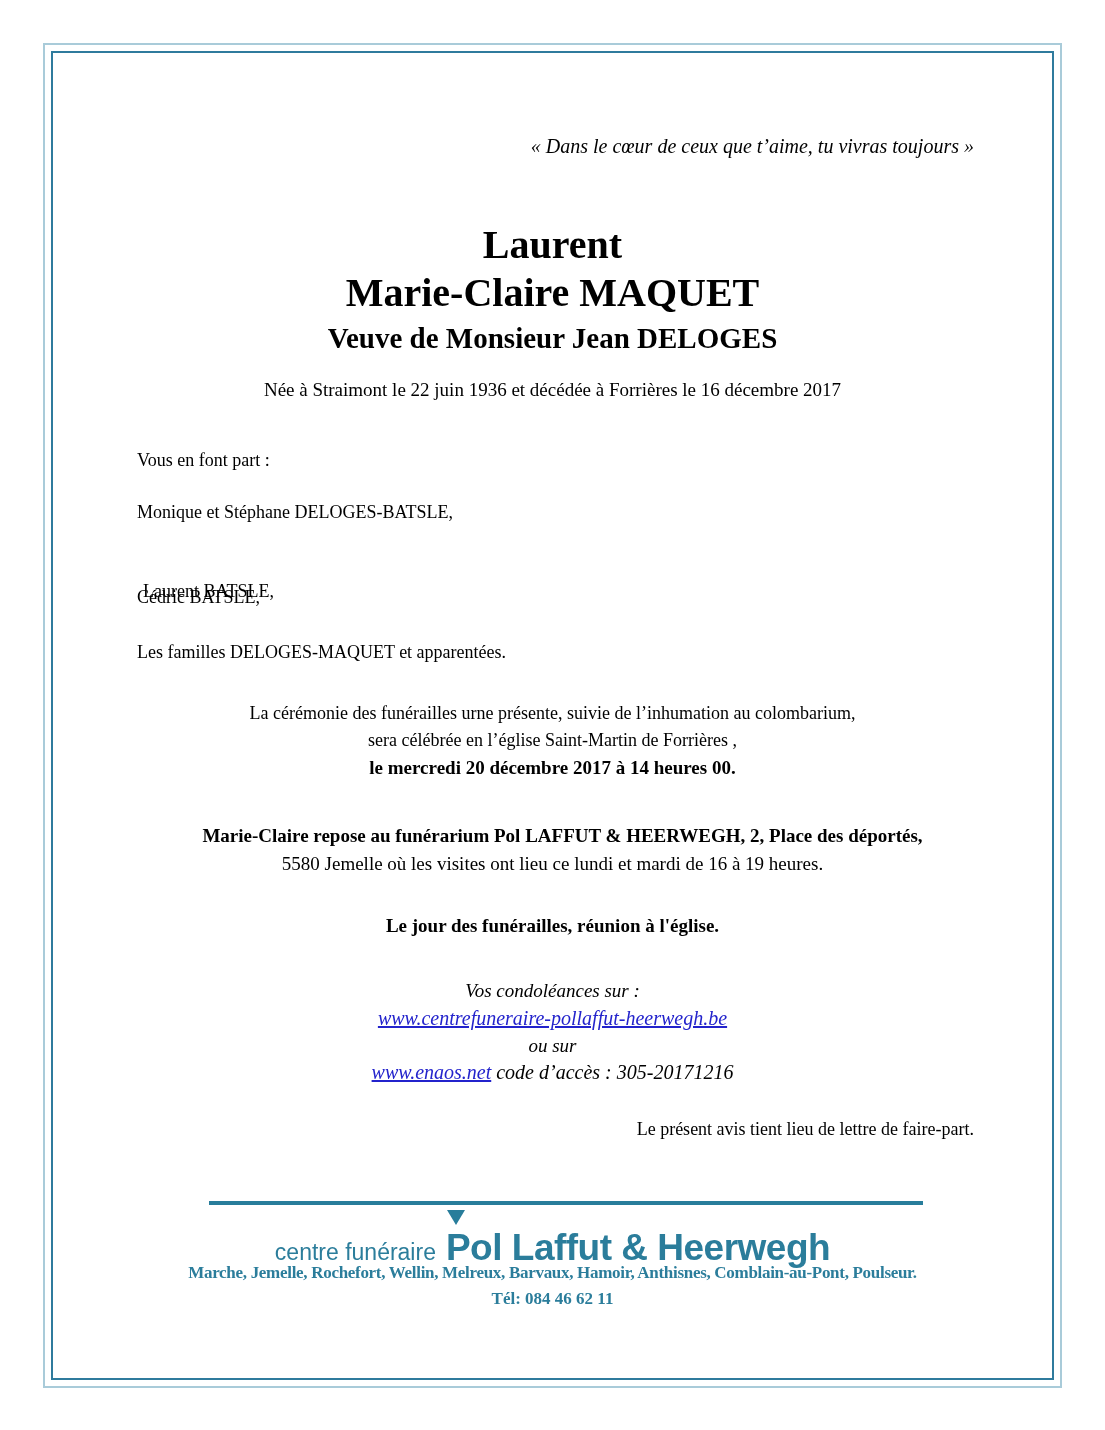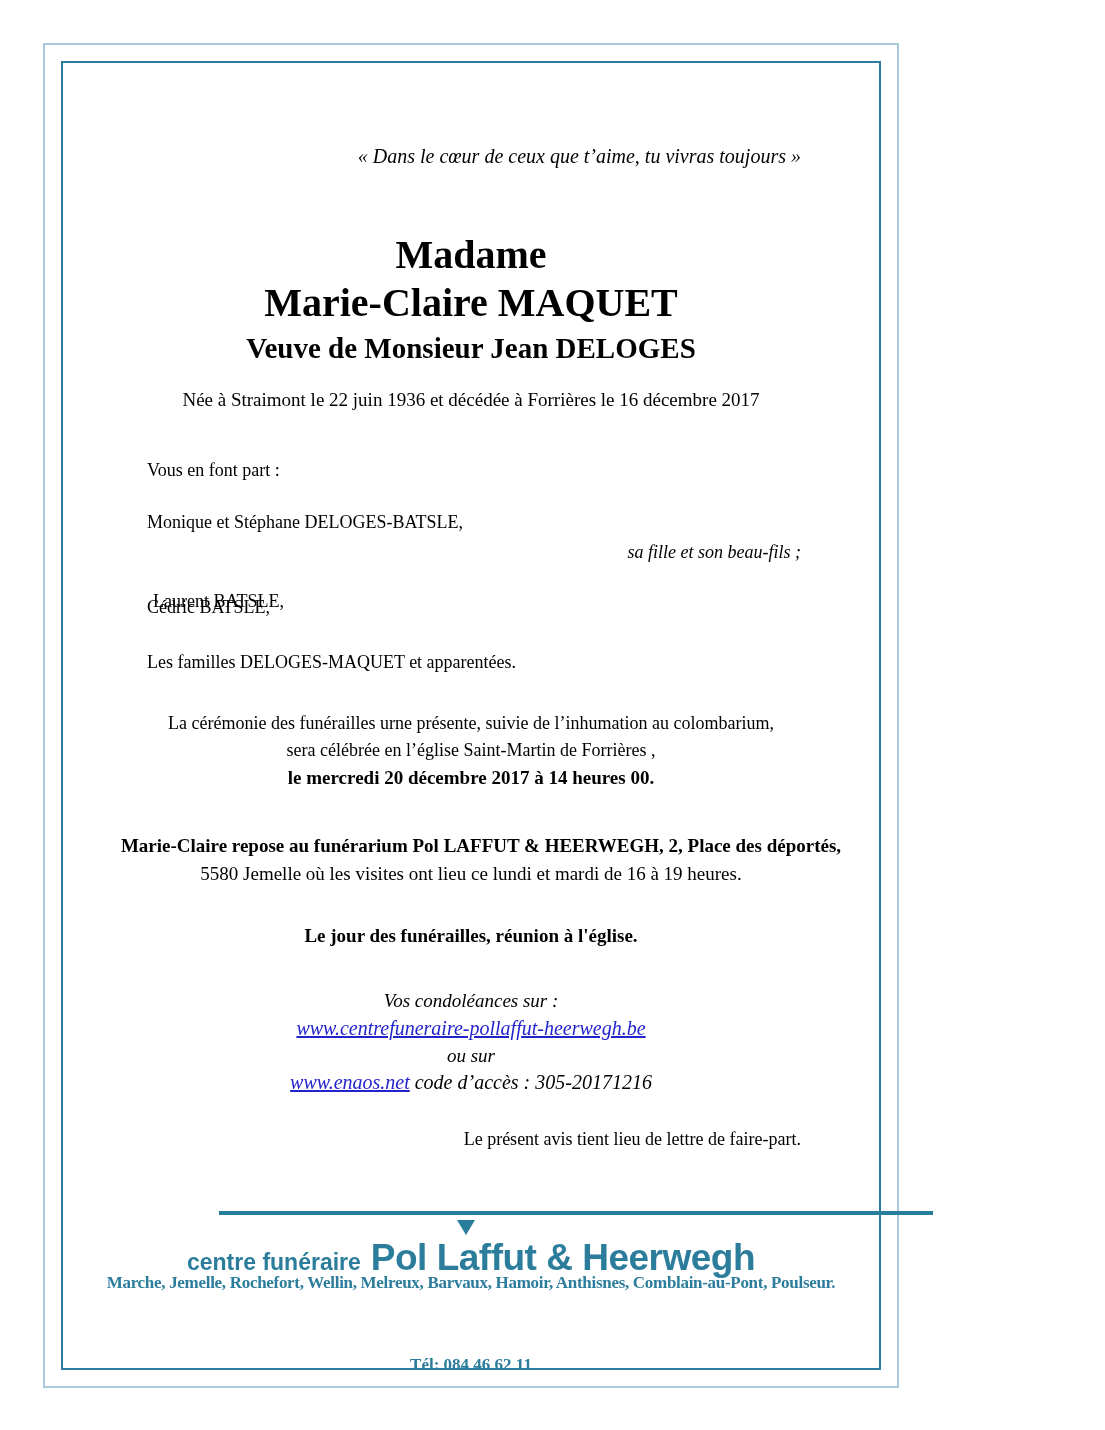--- a/index.html
+++ b/index.html
@@ -5,23 +5,23 @@
   html, body { margin: 0; padding: 0; }
   body {
     width: 1105px; height: 1430px;
     background: #ffffff;
     position: relative;
     font-family: "Liberation Serif", serif;
     color: #000000;
   }
   .sheet {
     position: absolute; left: 43px; top: 43px;
-    width: 856px; height: 1345px;
+    width: 1019px; height: 1345px;
     border: 2px solid #a9cbd9;   
-    padding: 16px;
+    padding: 6px;
     box-sizing: border-box;
   }
   .sheet-inner {
     position: relative;
     width: 100%; height: 100%;
     border: 2px solid #2f7b9d;   
     box-sizing: border-box;
   }
   .abs { position: absolute; left: 84px; right: 78px; margin: 0; }
   .full { left: 0; right: 0; }
@@ -74,51 +74,50 @@
     border-right: 9px solid transparent;
     border-top: 15px solid #287d9b;
   }
   .brand-row {
     position: absolute; top: 1174px; left: 0; right: 0;
     display: flex; justify-content: center; align-items: baseline;
     gap: 10px;
     color: #2b7d9b;
     font-family: "Liberation Sans", sans-serif;
   }
-  .brand-prefix { font-size: 23px; font-weight: bold; }
+  .brand-prefix { font-size: 23px; font-weight: normal; }
   .brand-name   { font-size: 37px; font-weight: bold; letter-spacing: -0.5px; }
   .footer-locations {
     top: 1210px; text-align: center;
     font-size: 17px; font-weight: bold; letter-spacing: -0.3px;
     color: #2b7d9b;
   }
   .footer-phone {
-    top: 1292px; text-align: center;
+    top: 1236px; text-align: center;
     font-size: 17px; font-weight: bold;
     color: #2b7d9b;
   }
 </style>
 </head>
 <body>
 
 <div class="sheet">
   <div class="sheet-inner">
 
     <p class="abs quote">« Dans le cœur de ceux que t’aime, tu vivras toujours »</p>
 
-    <h1 class="abs full center title-line1">Madame</h1>
+    <h1 class="abs full center title-line1">Laurent</h1>
     <h1 class="abs full center title-line2">Marie-Claire MAQUET</h1>
     <h2 class="abs full center subtitle">Veuve de Monsieur Jean DELOGES</h2>
 
     <p class="abs full center life-dates">Née à Straimont le 22 juin 1936 et décédée à Forrières le 16 décembre 2017</p>
 
     <p class="abs body-text intro">Vous en font part :</p>
 
     <p class="abs body-text fam-1">Monique et Stéphane DELOGES-BATSLE,</p>
-    <p class="abs body-text fam-rel-1">sa fille et son beau-fils ;</p>
     <p class="abs body-text fam-2">Laurent BATSLE,</p>
     <p class="abs body-text fam-3">Cédric BATSLE,</p>
     <p class="abs body-text fam-4">Les familles DELOGES-MAQUET et apparentées.</p>
 
     <p class="abs full center cer-1">La cérémonie des funérailles urne présente, suivie de l’inhumation au colombarium,</p>
     <p class="abs full center cer-2">sera célébrée en l’église Saint-Martin de Forrières ,</p>
     <p class="abs full center cer-3">le mercredi 20 décembre 2017 à 14 heures 00.</p>
 
     <p class="abs full center rep-1">Marie-Claire repose au funérarium Pol LAFFUT &amp; HEERWEGH, 2, Place des déportés,</p>
     <p class="abs full center rep-2">5580 Jemelle où les visites ont lieu ce lundi et mardi de 16 à 19 heures.</p>

